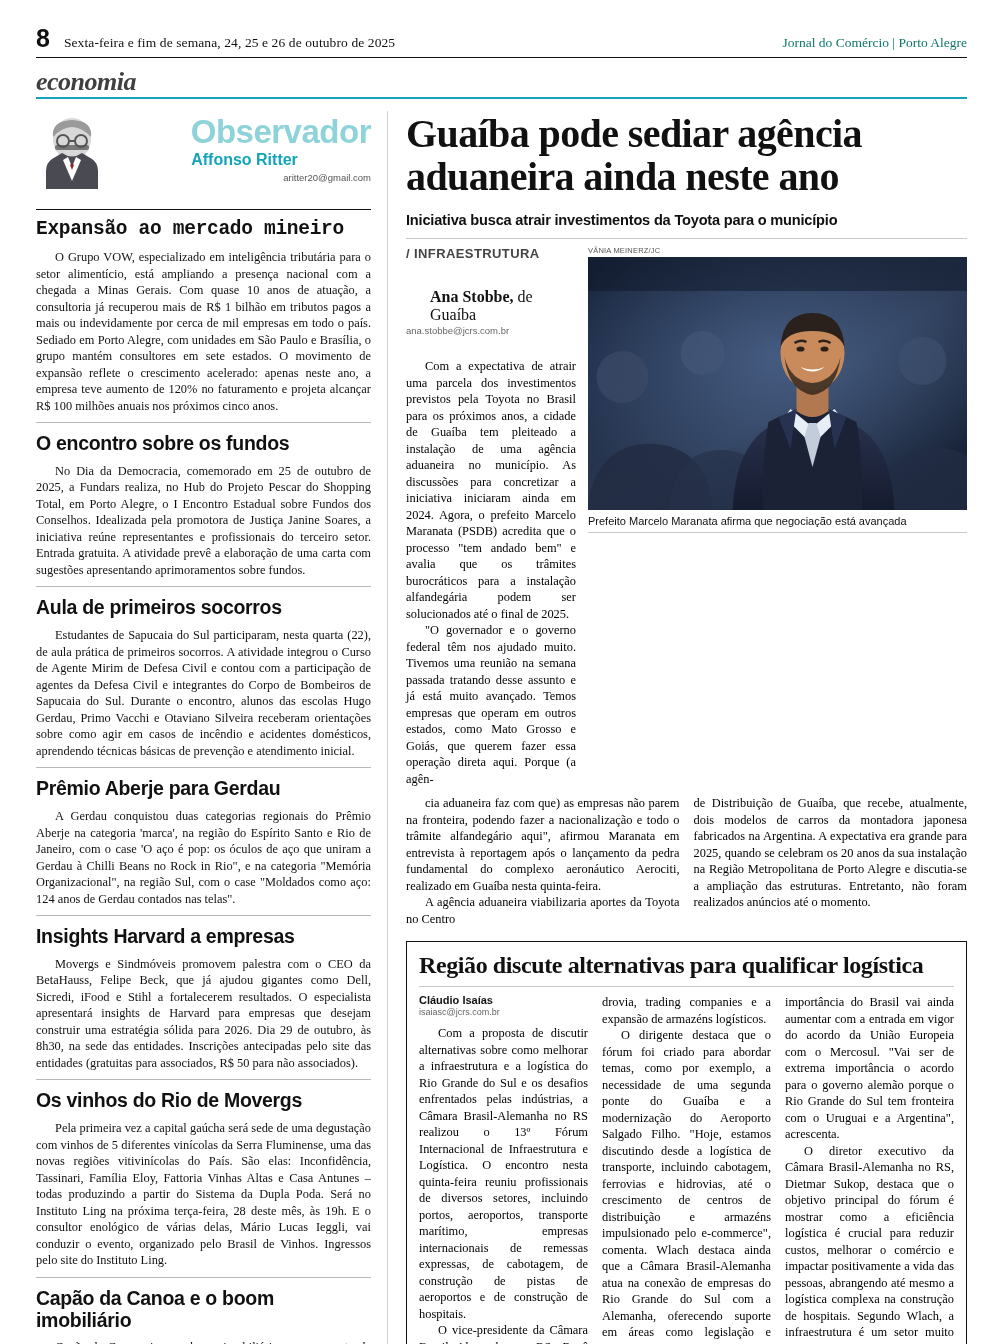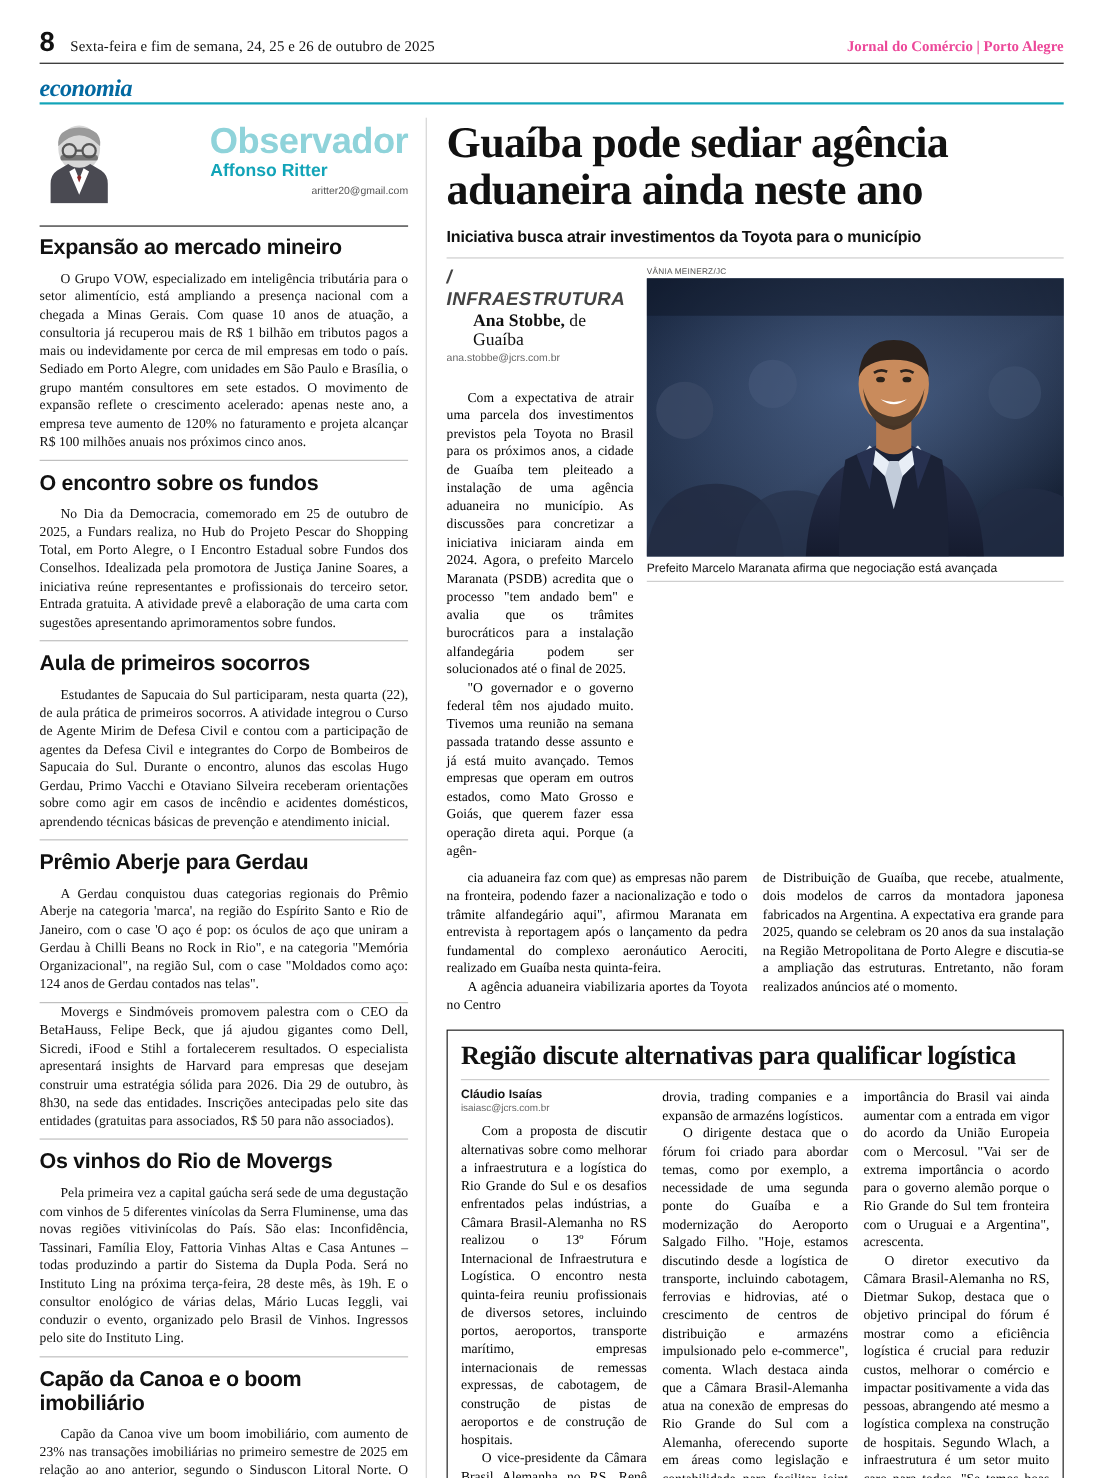--- a/index.html
+++ b/index.html
@@ -42,38 +42,37 @@
   .masthead-date {
     font-family: "Liberation Serif", serif;
     font-size: 13.5px;
     color: #111;
     letter-spacing: .1px;
     flex: 1;
   }
   .masthead-brand {
     font-family: "Liberation Serif", serif;
     font-size: 13.5px;
-    color: #ec4899;
+    color: #0f766e;
     text-align: right;
     white-space: nowrap;
-    font-weight: bold;
   }
 
   
   .section-bar {
     border-bottom: 2.5px solid #12a4b8;
     padding-top: 10px;
     padding-bottom: 2px;
   }
   .section-title {
     font-family: "Liberation Serif", serif;
     font-weight: bold;
     font-style: italic;
-    font-size: 22px;
-    color: #0369a1;
+    font-size: 26px;
+    color: #404040;
     line-height: 1.05;
     letter-spacing: -0.5px;
   }
 
   
   .content {
     display: flex;
     padding-top: 12px;
   }
   .col-left {
@@ -139,21 +138,21 @@
   .lhead {
     font-family: "Liberation Sans", sans-serif;
     font-weight: bold;
     font-size: 19.5px;
     color: #111;
     line-height: 1.12;
     margin: 10px 0 5px 0;
     padding-bottom: 3px;
     letter-spacing: -0.3px;
   }
-  .lhead.first { margin-top: 9px; }
+  .lhead.first { margin-top: 9px; font-family: Liberation Mono, monospace; }
   .lbody {
     font-family: "Liberation Serif", serif;
     font-size: 12.4px;
     line-height: 1.33;
     text-align: justify;
     text-indent: 19px;
     color: #111;
     margin-bottom: 2px;
     hyphens: auto;
   }
@@ -180,25 +179,24 @@
     margin-top: 14px;
     letter-spacing: -0.2px;
   }
   .lead-rule {
     border-top: 1px solid #c9c9c9;
     margin: 10px 0 7px 0;
   }
   .kicker {
     font-family: "Liberation Sans", sans-serif;
     font-weight: bold;
-    font-size: 17px;
+    font-size: 13px;
     color: #444;
     letter-spacing: .4px;
-    margin-bottom: 1px;
-    font-style: italic;
+    margin-bottom: 27px;
   }
   .byline {
     font-family: Liberation Serif, serif;
     font-weight: bold;
     font-size: 16px;
     color: #111;
     margin-left: 24px;
   }
   .byline .loc {
     font-weight: normal;
@@ -363,20 +361,21 @@
       </div>
       <div class="rule"></div>
 
       <div>
         <div class="lhead">Prêmio Aberje para Gerdau</div>
         <div class="lbody">A Gerdau conquistou duas categorias regionais do Prêmio Aberje na categoria 'marca', na região do Espírito Santo e Rio de Janeiro, com o case 'O aço é pop: os óculos de aço que uniram a Gerdau à Chilli Beans no Rock in Rio", e na categoria "Memória Organizacional", na região Sul, com o case "Moldados como aço: 124 anos de Gerdau contados nas telas".</div>
       </div>
       <div class="rule"></div>
 
       <div>
+        <div class="lhead">Insights Harvard a empresas</div>
         <div class="lbody">Movergs e Sindmóveis promovem palestra com o CEO da BetaHauss, Felipe Beck, que já ajudou gigantes como Dell, Sicredi, iFood e Stihl a fortalecerem resultados. O especialista apresentará insights de Harvard para empresas que desejam construir uma estratégia sólida para 2026. Dia 29 de outubro, às 8h30, na sede das entidades. Inscrições antecipadas pelo site das entidades (gratuitas para associados, R$ 50 para não associados).</div>
       </div>
       <div class="rule"></div>
 
       <div>
         <div class="lhead">Os vinhos do Rio de Movergs</div>
         <div class="lbody">Pela primeira vez a capital gaúcha será sede de uma degustação com vinhos de 5 diferentes vinícolas da Serra Fluminense, uma das novas regiões vitivinícolas do País. São elas: Inconfidência, Tassinari, Família Eloy, Fattoria Vinhas Altas e Casa Antunes – todas produzindo a partir do Sistema da Dupla Poda. Será no Instituto Ling na próxima terça-feira, 28 deste mês, às 19h. E o consultor enológico de várias delas, Mário Lucas Ieggli, vai conduzir o evento, organizado pelo Brasil de Vinhos. Ingressos pelo site do Instituto Ling.</div>
       </div>
       <div class="rule"></div>
 

